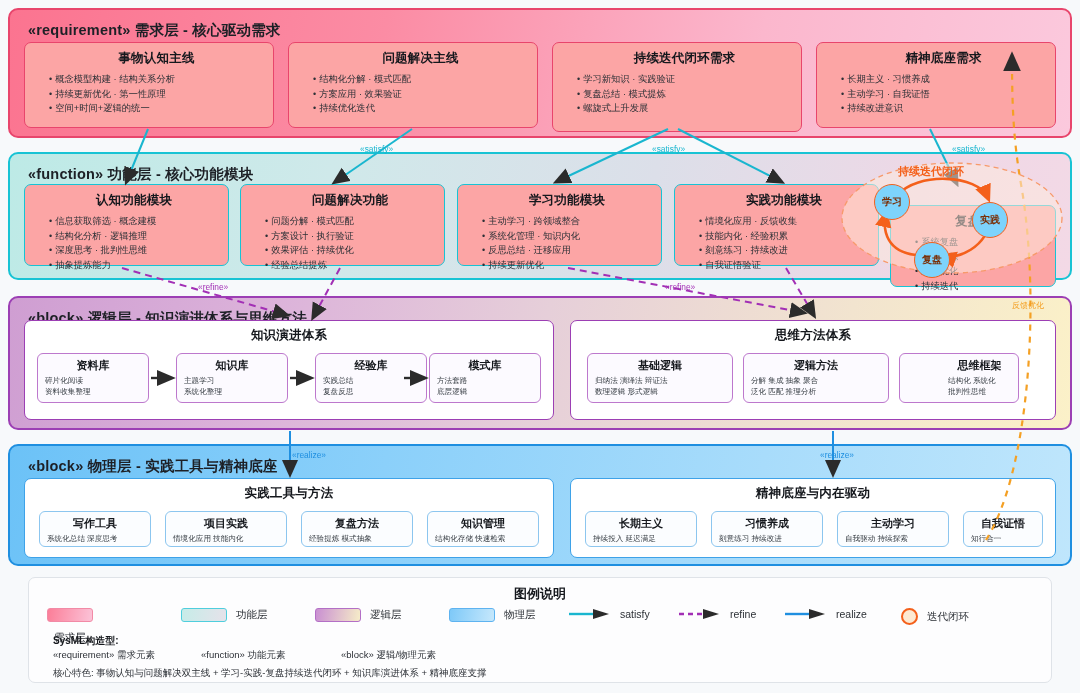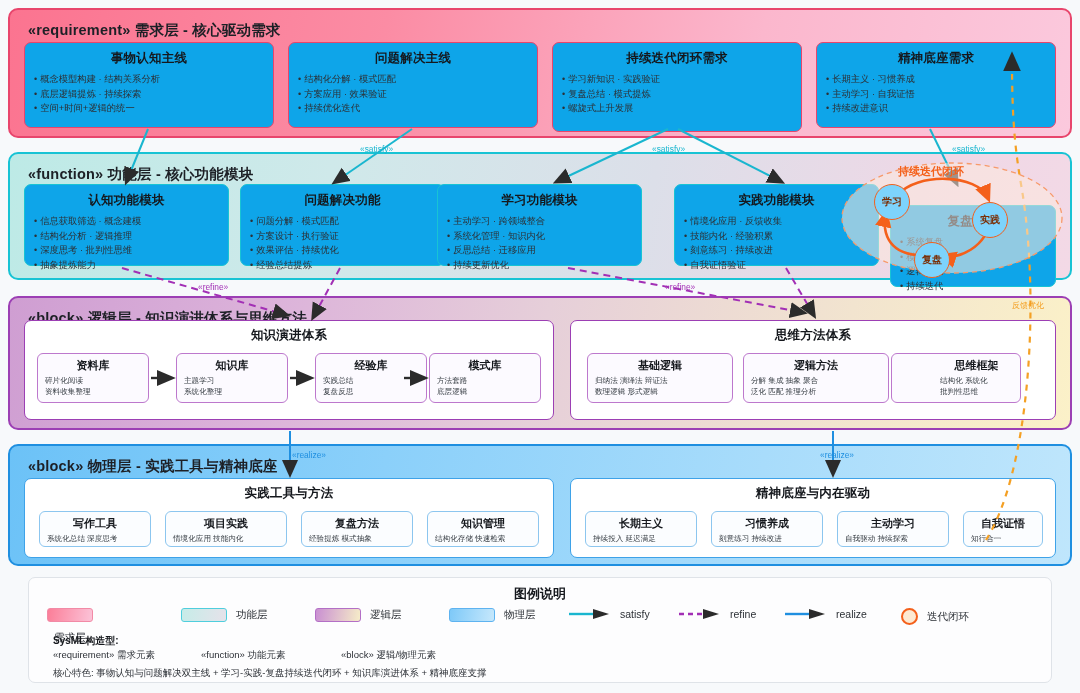--- a/index.html
+++ b/index.html
@@ -36,22 +36,22 @@
   }
   .layer-phy{
     left:8px;top:444px;width:1064px;height:122px;
     background:linear-gradient(100deg,#6cc2f7 0%,#8bd0fa 35%,#a8dcfb 70%,#bfe6fc 100%);
     border:2px solid #1f8fe0;
   }
   .layer-title-abs{position:absolute;left:18px;top:11px;}
 
   
   .card{
-    position:absolute;background:#0ea5e9;border-radius:7px;box-sizing:border-box;
-    padding:6px 9px 5px 9px;
+    position:absolute;background:#fca5a5;border-radius:7px;box-sizing:border-box;
+    padding:6px 9px 5px 24px;
   }
   .card.req{border:1.6px solid #e8456c;}
   .card.fun{border:1.6px solid #18c3d4;}
   .card-title{
     text-align:center;font-size:12.5px;font-weight:bold;color:#15181d;
     margin:1px 0 5px 0;letter-spacing:.2px;
   }
   .bullets{margin:0;padding:0;list-style:none;}
   .bullets li{
     font-size:9.3px;color:#2c3036;line-height:14.5px;white-space:nowrap;
@@ -129,21 +129,21 @@
     <div class="layer-title layer-title-abs">
       <span class="guil">«requirement»</span>
       <span>需求层 - 核心驱动需求</span>
     </div>
   </div>
 
   <div class="card req" style="left:24px;top:42px;width:250px;height:86px;">
     <div class="card-title">事物认知主线</div>
     <ul class="bullets">
       <li>概念模型构建 · 结构关系分析</li>
-      <li>底层逻辑提炼 · 持续探索</li>
+      <li>持续更新优化 · 第一性原理</li>
       <li>空间+时间+逻辑的统一</li>
     </ul>
   </div>
 
   <div class="card req" style="left:288px;top:42px;width:250px;height:86px;">
     <div class="card-title">问题解决主线</div>
     <ul class="bullets">
       <li>结构化分解 · 模式匹配</li>
       <li>方案应用 · 效果验证</li>
       <li>持续优化迭代</li>
@@ -188,21 +188,21 @@
   <div class="card fun" style="left:240px;top:184px;width:205px;height:82px;">
     <div class="card-title">问题解决功能</div>
     <ul class="bullets">
       <li>问题分解 · 模式匹配</li>
       <li>方案设计 · 执行验证</li>
       <li>效果评估 · 持续优化</li>
       <li>经验总结提炼</li>
     </ul>
   </div>
 
-  <div class="card fun" style="left:437px;top:184px;width:205px;height:82px;">
+  <div class="card fun" style="left:457px;top:184px;width:205px;height:82px;">
     <div class="card-title">学习功能模块</div>
     <ul class="bullets">
       <li>主动学习 · 跨领域整合</li>
       <li>系统化管理 · 知识内化</li>
       <li>反思总结 · 迁移应用</li>
       <li>持续更新优化</li>
     </ul>
   </div>
 
   <div class="card fun" style="left:674px;top:184px;width:205px;height:82px;">
@@ -289,21 +289,21 @@
     <div class="chip log" style="left:16px;top:32px;width:146px;height:50px;">
       <div class="chip-title">基础逻辑</div>
       <div class="chip-sub">归纳法 演绎法 辩证法</div>
       <div class="chip-sub">数理逻辑 形式逻辑</div>
     </div>
     <div class="chip log" style="left:172px;top:32px;width:146px;height:50px;">
       <div class="chip-title">逻辑方法</div>
       <div class="chip-sub">分解 集成 抽象 聚合</div>
       <div class="chip-sub">泛化 匹配 推理分析</div>
     </div>
-    <div class="chip log" style="left:320px;top:32px;width:130px;height:50px;padding-left:48px;">
+    <div class="chip log" style="left:328px;top:32px;width:120px;height:50px;padding-left:48px;">
       <div class="chip-title">思维框架</div>
       <div class="chip-sub">结构化 系统化</div>
       <div class="chip-sub">批判性思维</div>
     </div>
   </div>
 
   <div class="layer layer-phy">
     <div class="layer-title layer-title-abs">
       <span class="guil">«block»</span>
       <span>物理层 - 实践工具与精神底座</span>

